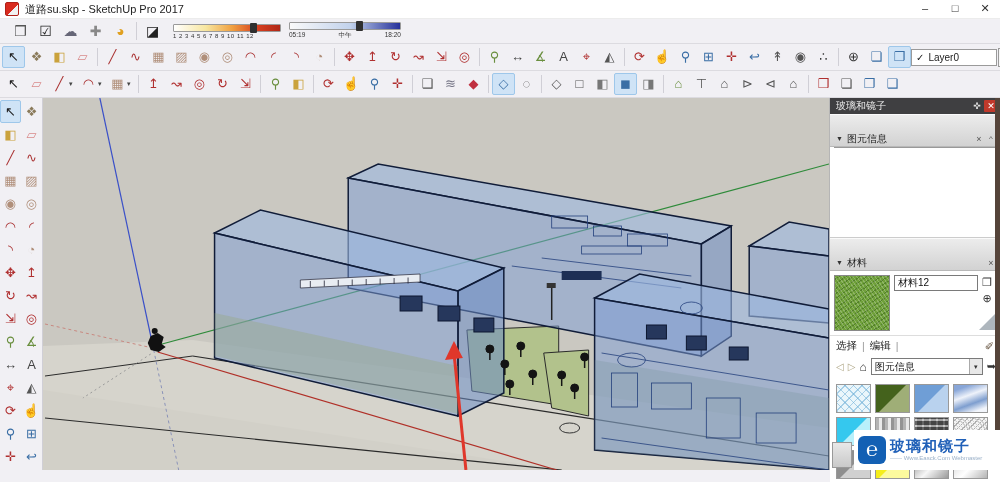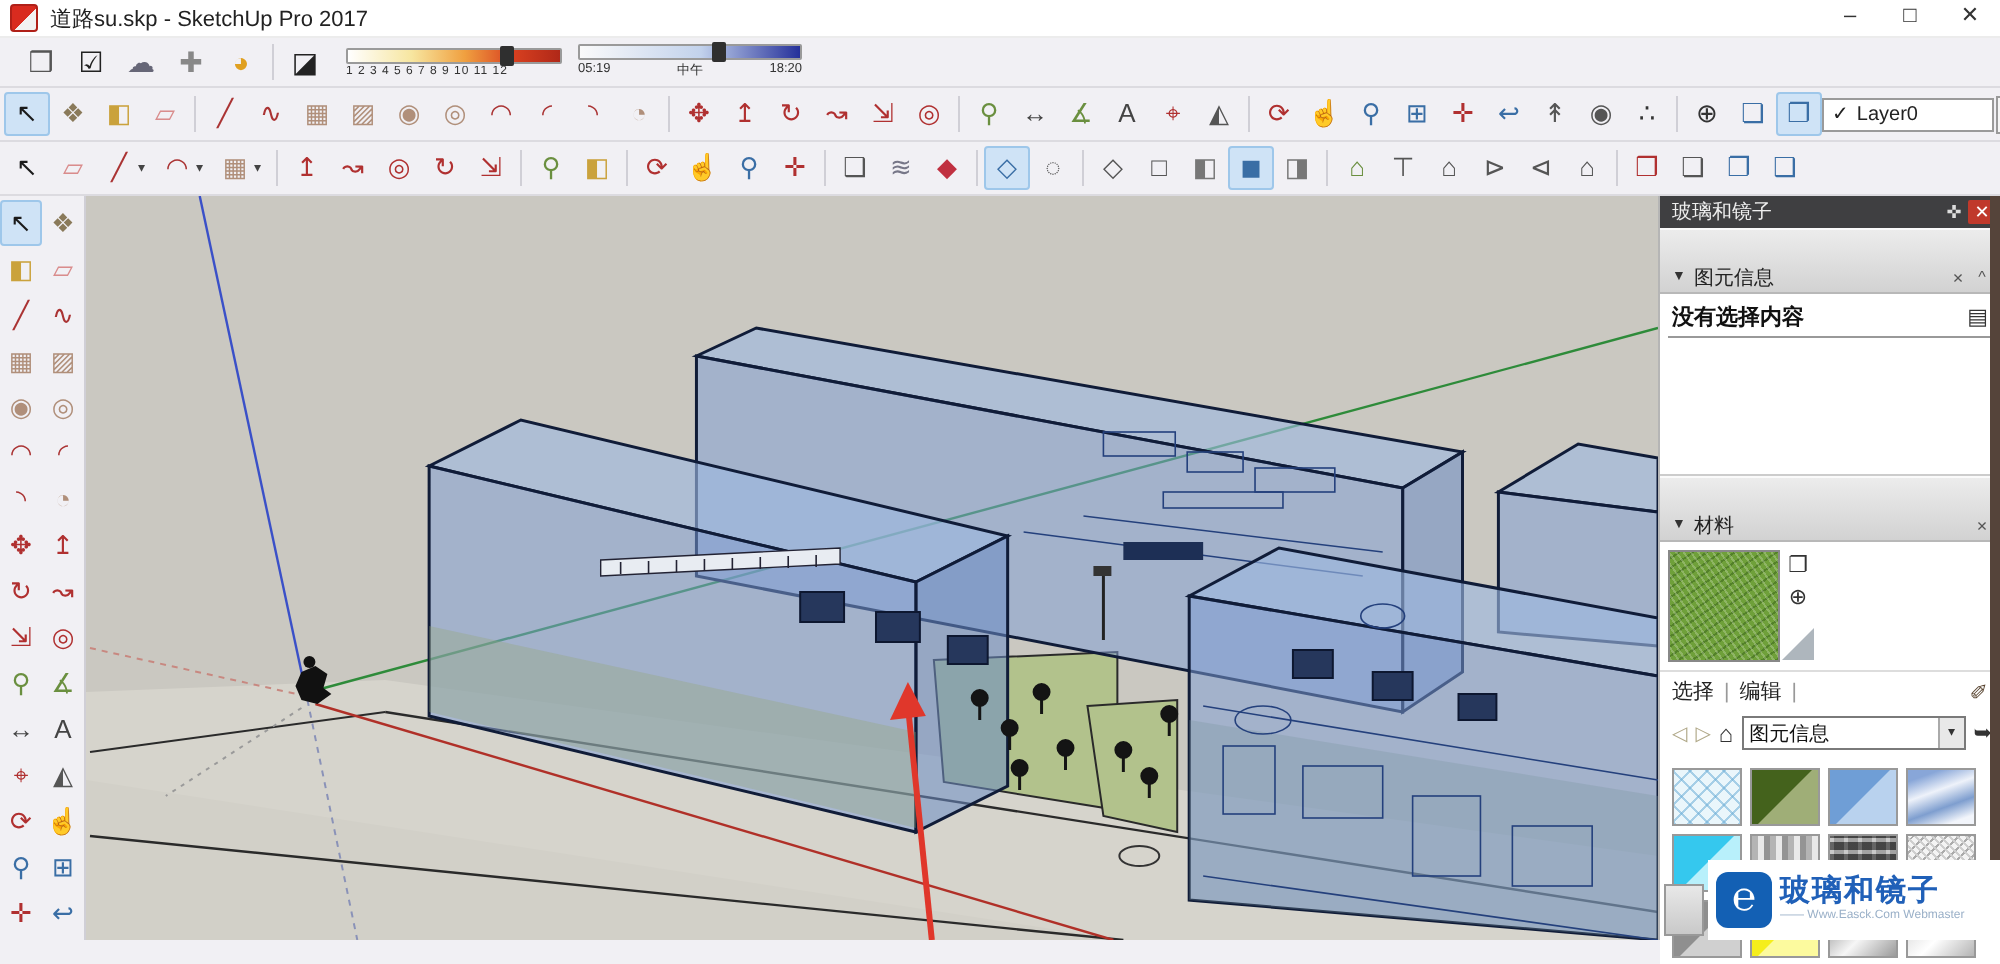--- a/index.html
+++ b/index.html
@@ -439,35 +439,34 @@
         <span class="tray-close">✕</span>
       </div>
 
       <div class="sec-header">
         <span class="sec-tri">▼</span>
         <span>图元信息</span>
         <span class="sec-x">×</span>
         <span class="scroll-up">^</span>
       </div>
       <div class="entity-body">
-        <div class="entity-row">
-          <span class="entity-empty">没有选择内容</span>
-          <span class="entity-icon">▤</span>
-        </div>
         <div class="entity-div"></div>
       </div>
 
       <div class="sec-header">
         <span class="sec-tri">▼</span>
         <span>材料</span>
         <span class="sec-x">×</span>
       </div>
       <div class="mat-body">
         <div class="mat-top">
           <div class="mat-preview"></div>
+          <div class="mat-mid">
+            <div class="name-field">材料12</div>
+          </div>
           <div class="mat-icons">
             <span>❐</span>
             <span>⊕</span>
             <div class="back-tri"></div>
           </div>
         </div>
         <div class="mat-tabs">
           <span>选择</span>
           <span class="tab-sep">|</span>
           <span>编辑</span>

